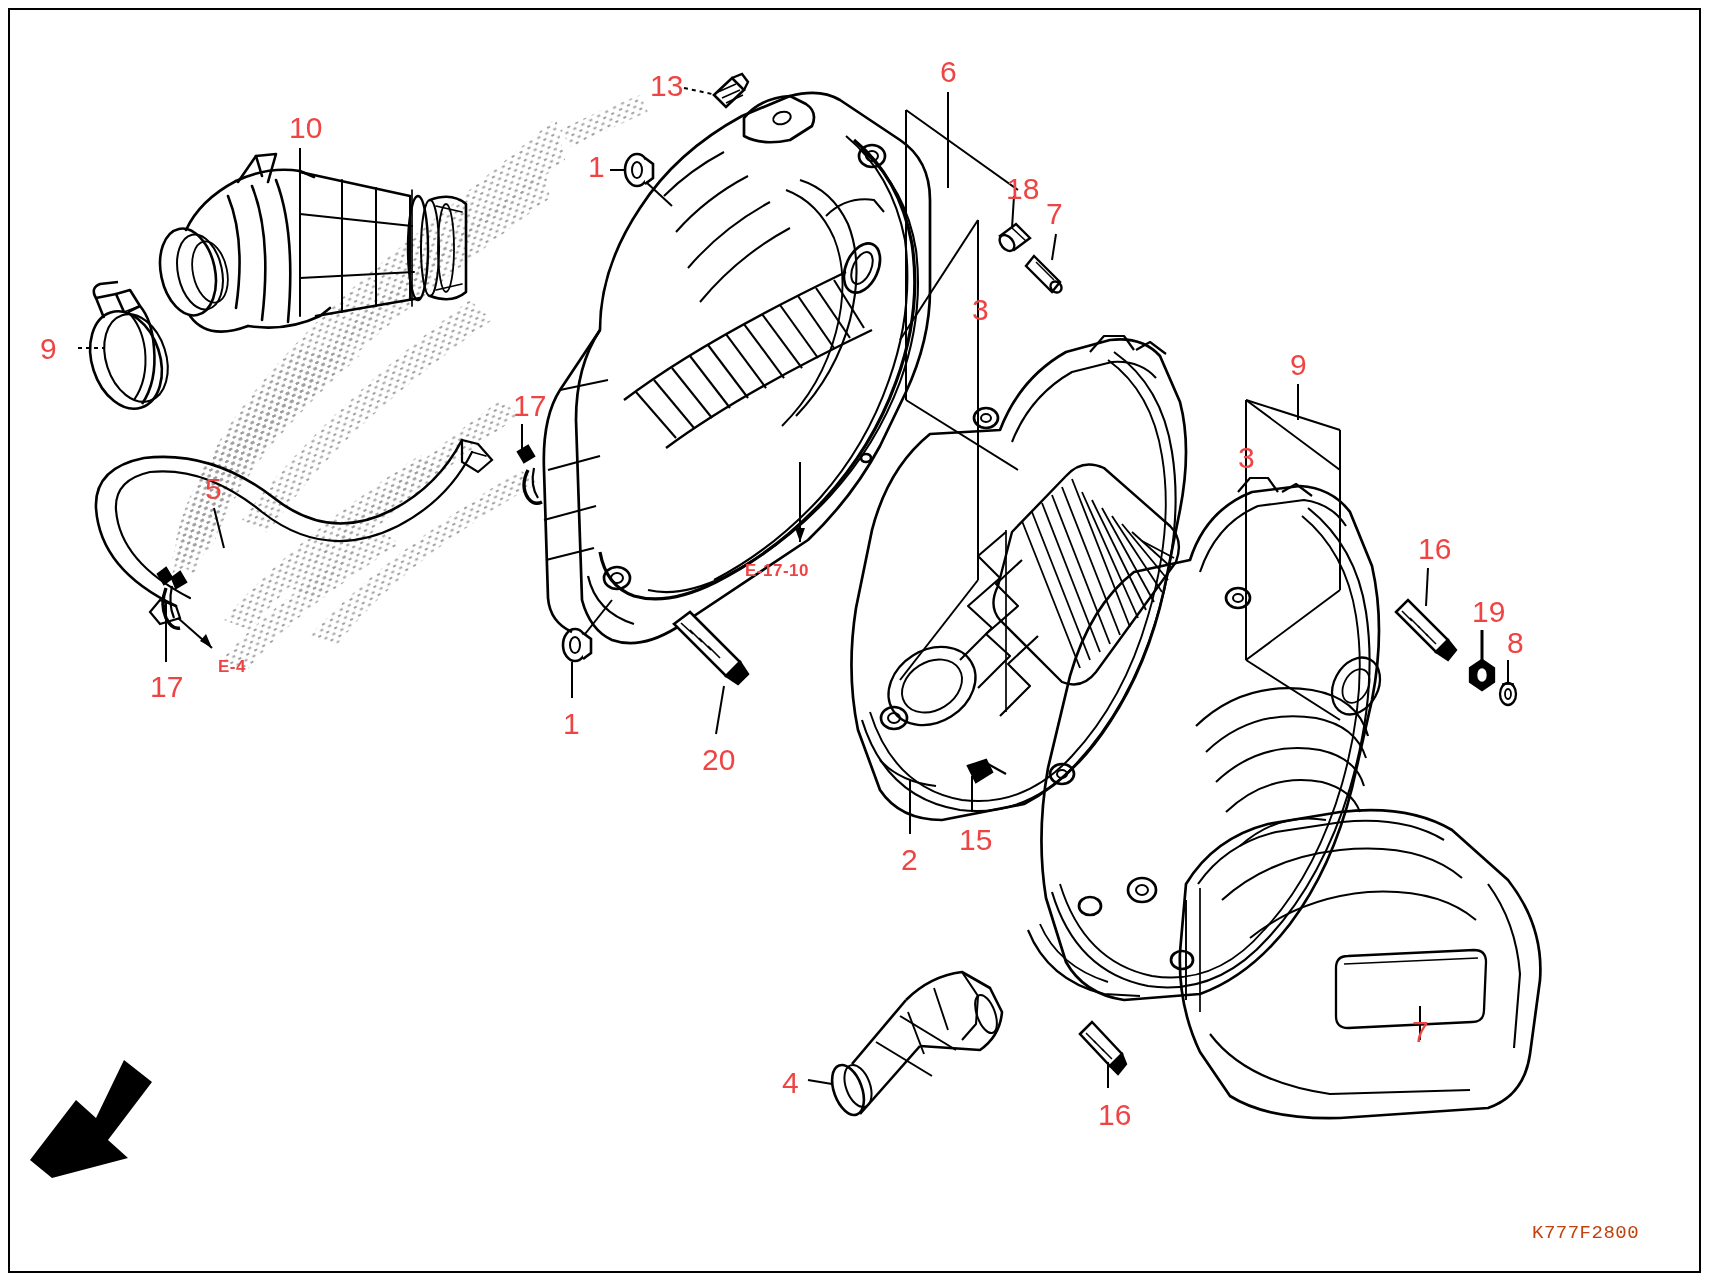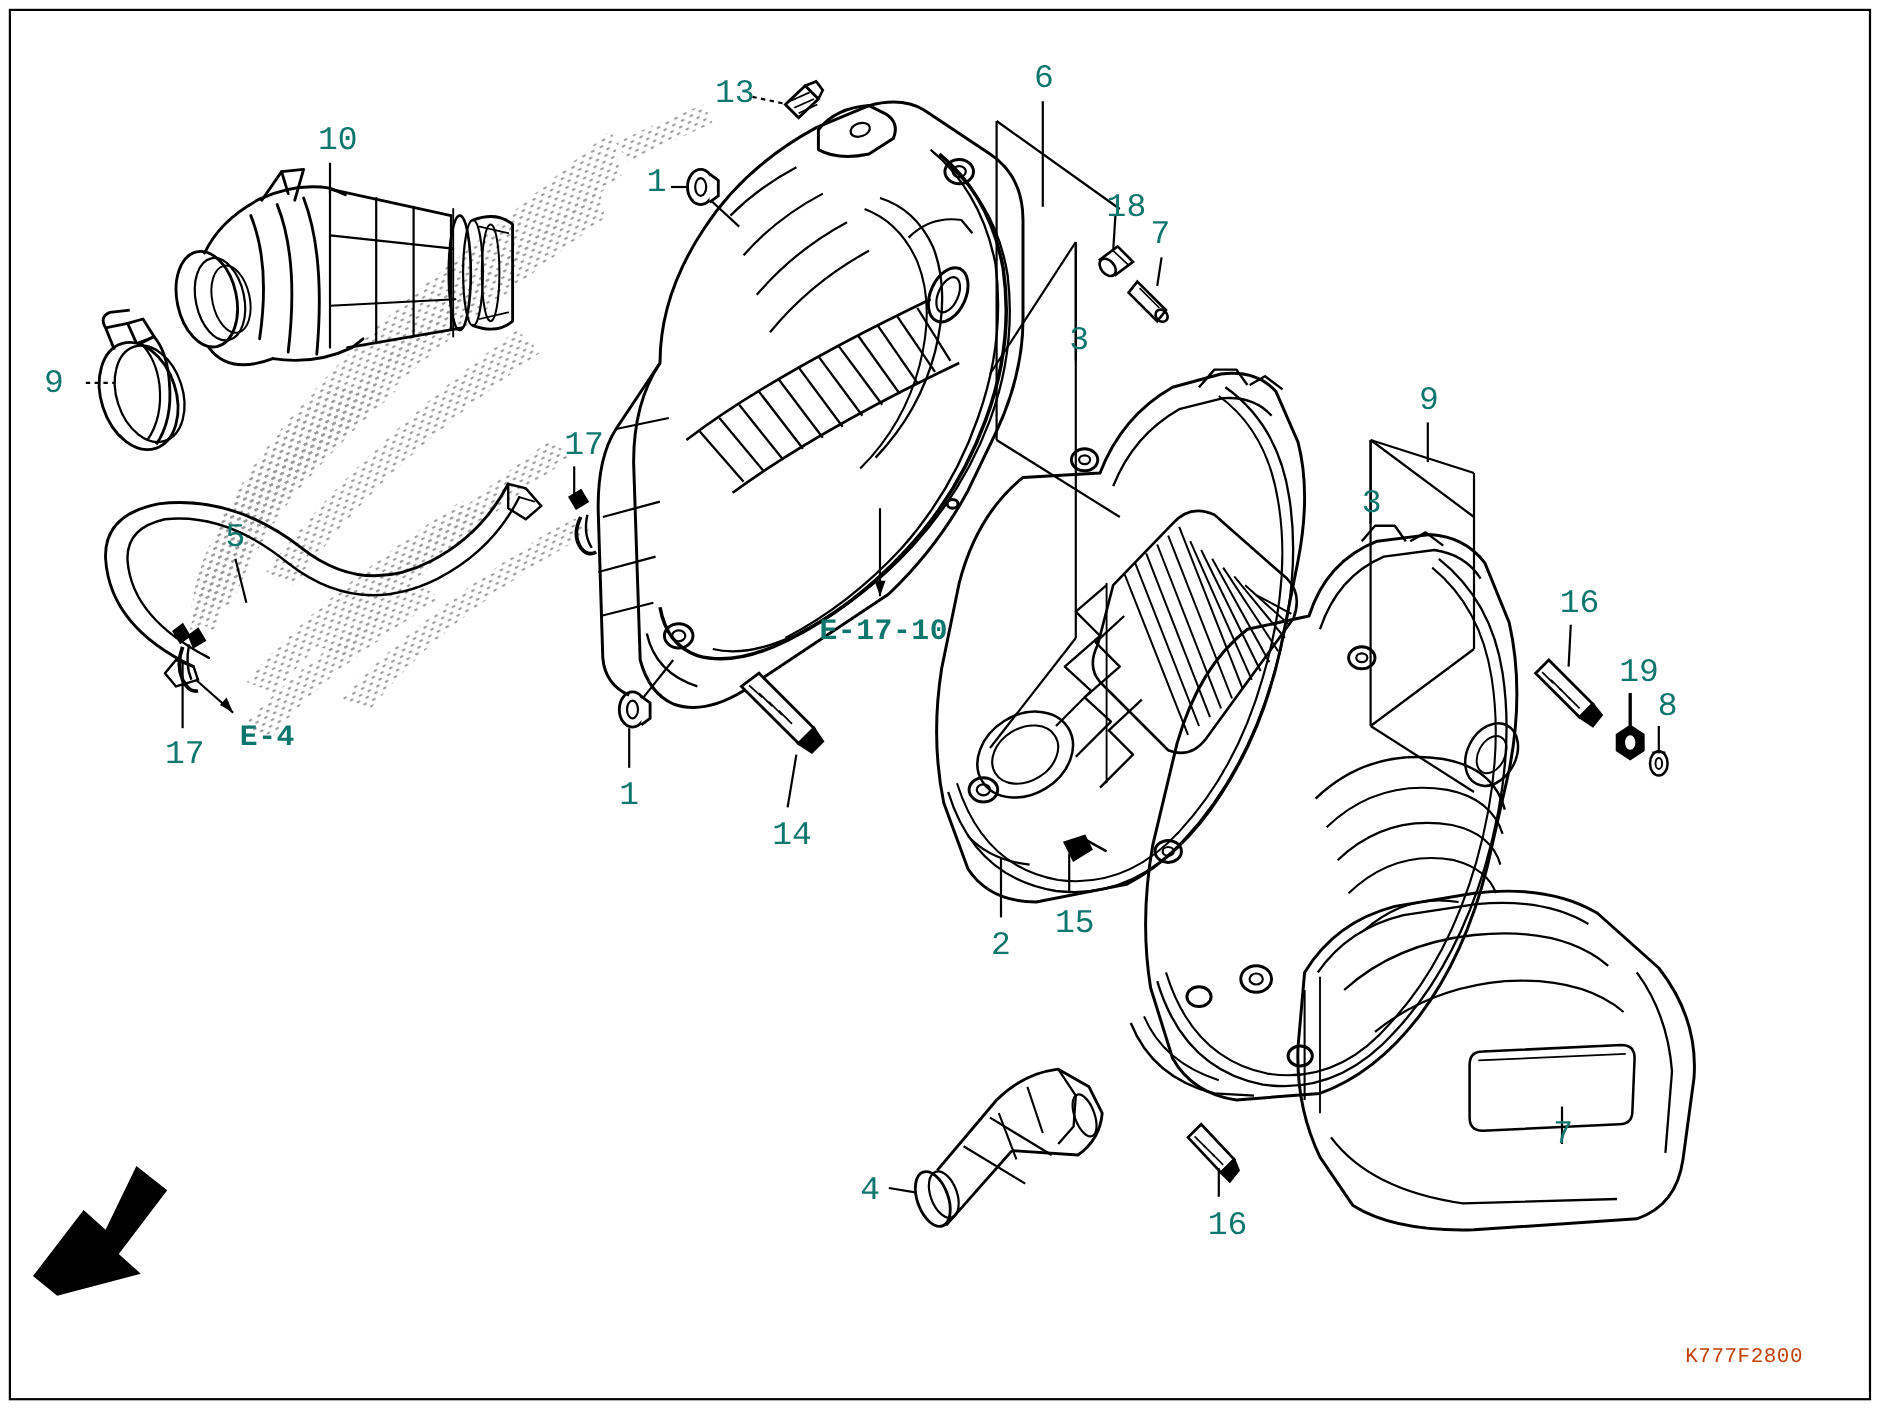--- a/index.html
+++ b/index.html
@@ -13,28 +13,28 @@
   }
   #frame{
     position:absolute;left:8px;top:8px;
     width:1693px;height:1265px;
     border:2px solid #000;
     box-sizing:border-box;
   }
   #art{position:absolute;left:0;top:0;width:1711px;height:1283px;}
   .lbl{
     position:absolute;
-    font-family:Liberation Mono, monospace;
+    font-family:Liberation Sans, sans-serif;
     font-size:30px;
-    color:#0f766e;
+    color:#ef4444;
     line-height:1;
     white-space:nowrap;
     user-select:none;
   }
-  .lbl.ref{font-weight:bold;font-size:27px;letter-spacing:0.5px;}
+  .lbl.ref{font-weight:bold;font-size:17px;letter-spacing:0.5px;}
   .code{
     position:absolute;
     font-family:"Liberation Mono", monospace;
     font-size:19px;
     letter-spacing:0.5px;
     color:#c2410c;
     white-space:nowrap;
   }
   .fr{
     position:absolute;
@@ -519,21 +519,21 @@
       <div class="lbl" style="left: 40px; top: 334px;">9</div>
       <div class="lbl" style="left: 1290px; top: 350px;">9</div>
       <div class="lbl" style="left: 513px; top: 391px;">17</div>
       <div class="lbl" style="left: 1238px; top: 443px;">3</div>
       <div class="lbl" style="left: 205px; top: 474px;">5</div>
       <div class="lbl" style="left: 1418px; top: 534px;">16</div>
       <div class="lbl" style="left: 1472px; top: 597px;">19</div>
       <div class="lbl" style="left: 1507px; top: 628px;">8</div>
       <div class="lbl" style="left: 563px; top: 709px;">1</div>
       <div class="lbl" style="left: 150px; top: 672px;">17</div>
-      <div class="lbl" style="left: 702px; top: 745px;">14</div>
+      <div class="lbl" style="left: 702px; top: 745px;">20</div>
       <div class="lbl" style="left: 959px; top: 825px; text-align: center;">15</div>
       <div class="lbl" style="left: 901px; top: 845px;">2</div>
       <div class="lbl" style="left: 1412px; top: 1017px;">7</div>
       <div class="lbl" style="left: 782px; top: 1068px;">4</div>
       <div class="lbl" style="left: 1098px; top: 1100px;">16</div>
     </div>
   <div id="refs">
       <div class="lbl ref" style="left: 745px; top: 562px;">E-17-10</div>
       <div class="lbl ref" style="left: 218px; top: 658px;">E-4</div>
     </div>

